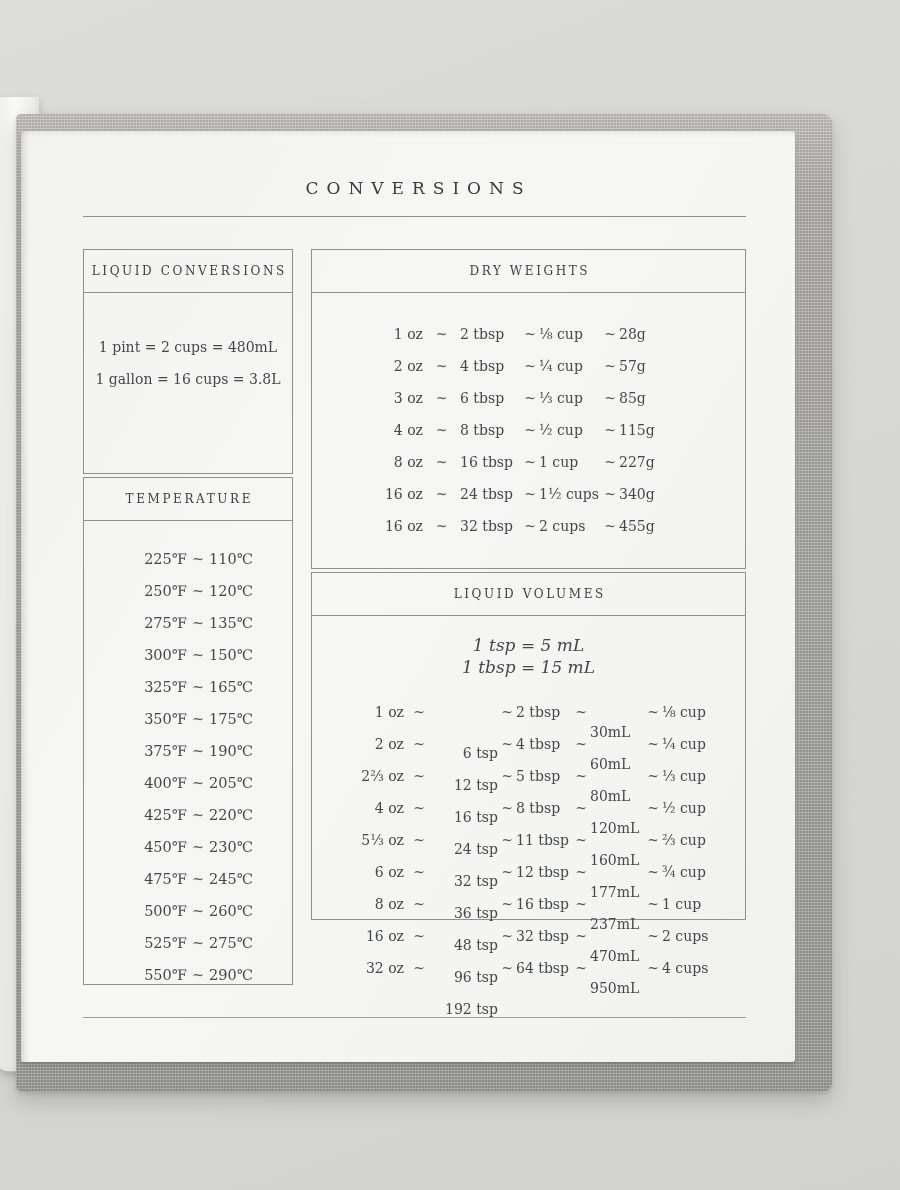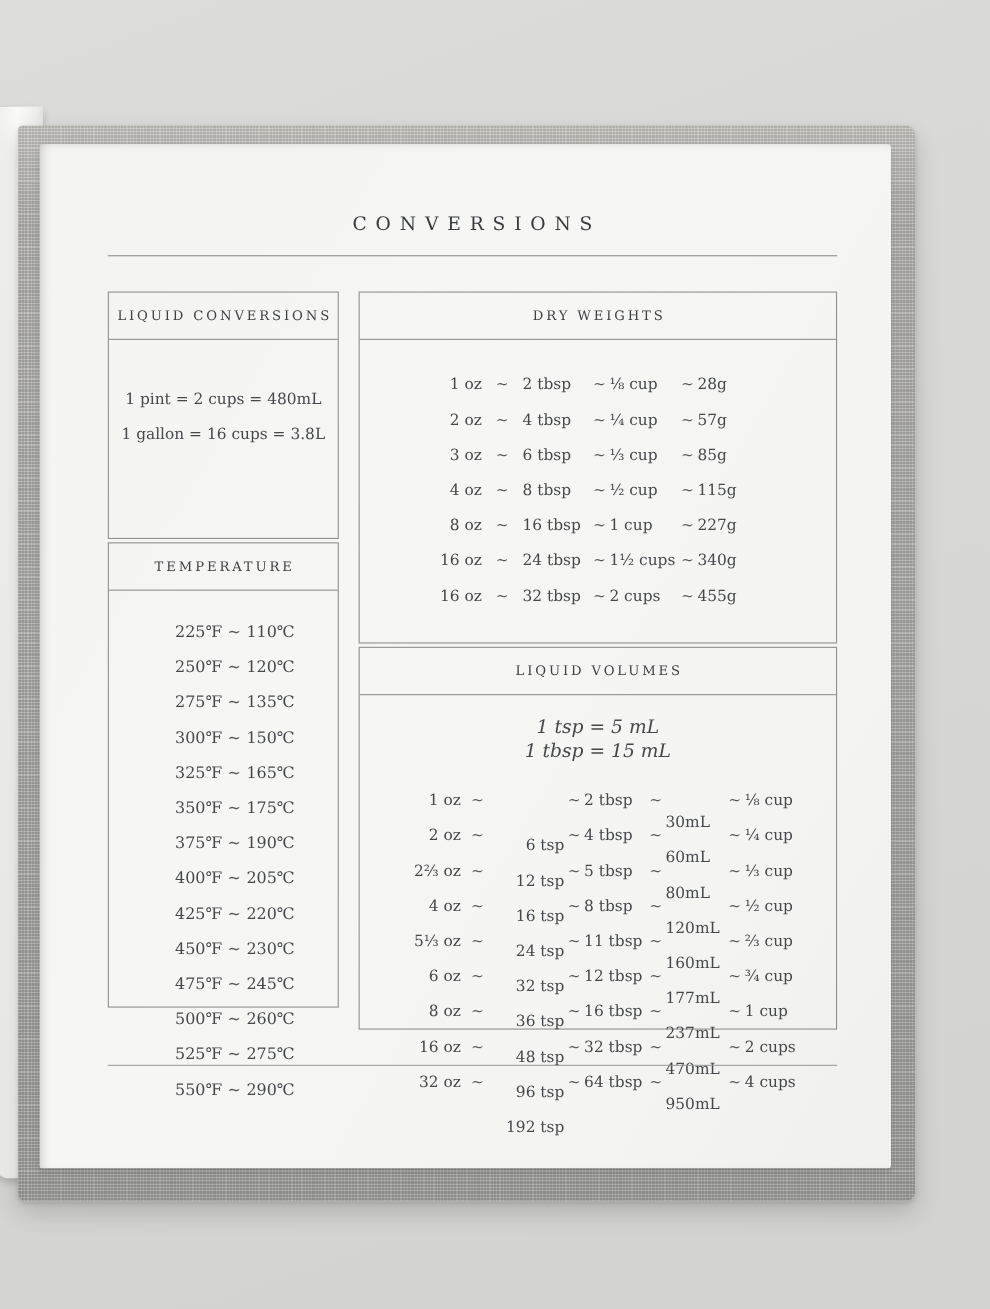--- a/index.html
+++ b/index.html
@@ -26,48 +26,48 @@
     position:absolute; left:16px; top:114px; width:816px; height:978px;
     border-radius:5px 9px 9px 7px;
     background:
       repeating-linear-gradient(0deg, rgba(255,255,255,.14) 0 1px, rgba(0,0,0,.07) 1px 3px),
       repeating-linear-gradient(90deg, rgba(255,255,255,.10) 0 1px, rgba(0,0,0,.05) 1px 3px),
       linear-gradient(to bottom,#c8c6c1 0%,#b3b2af 8%,#a9a9a7 55%,#9e9e9c 100%);
     box-shadow:0 10px 22px rgba(0,0,0,.16), 0 2px 4px rgba(0,0,0,.10);
   }
 
   .page {
-    position:absolute; left:36px; top:131px; width:774px; height:931px;
+    position:absolute; left:21px; top:131px; width:774px; height:931px;
     background:linear-gradient(120deg,#f3f3f1 0%,#f6f6f4 40%,#f4f4f2 75%,#f0f0ee 100%);
     border-radius:2px 3px 3px 2px;
     box-shadow:
       inset 8px 0 10px -7px rgba(0,0,0,.20),
       inset 0 6px 8px -6px rgba(0,0,0,.10),
       0 3px 5px rgba(0,0,0,.14);
-    padding:42px 49px 0 62px;
+    padding:26px 49px 0 62px;
   }
 
   
   .page-title {
     text-align:center; font-size:17px; font-weight:normal;
     letter-spacing:8px; text-indent:8px; color:#393c3f;
     line-height:30px; margin-top:16px;
   }
   .rule { border:none; border-top:1px solid #8f8f8d; }
   .top-rule { margin-top:13px; }
   .bottom-rule { margin-top:32px; opacity:.85; }
 
   .columns { display:flex; gap:18px; margin-top:32px; }
   .col { display:flex; flex-direction:column; gap:3px; }
   .col-left  { width:210px; }
   .col-right { width:435px; }
 
   .box { border:1px solid #8f8f8e; }
   .box-lc   { height:225px; }
-  .box-temp { height:423px; }
+  .box-temp { height:508px; }
   .box-dry  { height:320px; }
   .box-vol  { height:348px; }
 
   .box header {
     height:43px; border-bottom:1px solid #8f8f8e;
     display:flex; align-items:center; justify-content:center;
     font-size:12px; letter-spacing:2.6px; text-indent:2.6px; color:#3e4144;
   }
 
   .row { display:flex; height:32px; line-height:32px; white-space:pre; }

